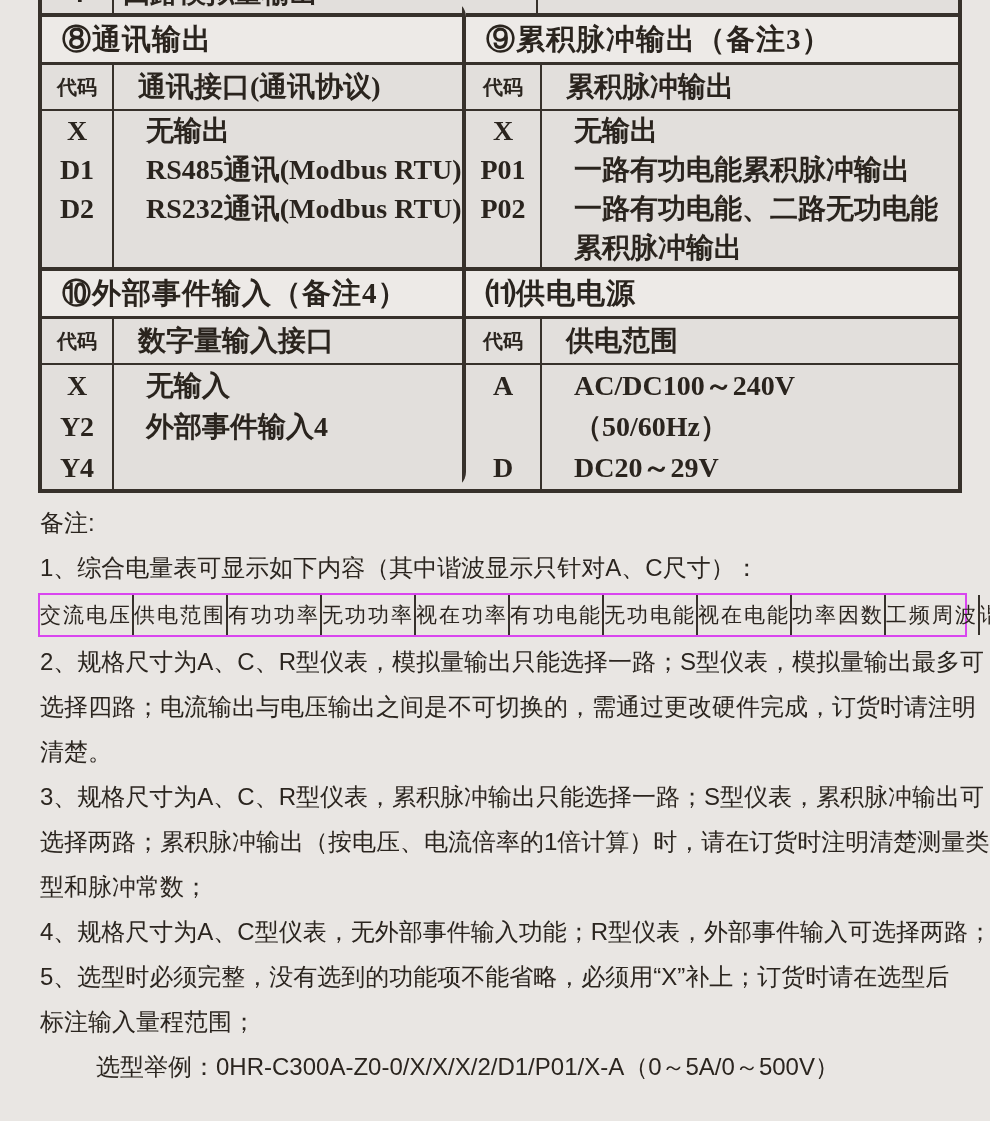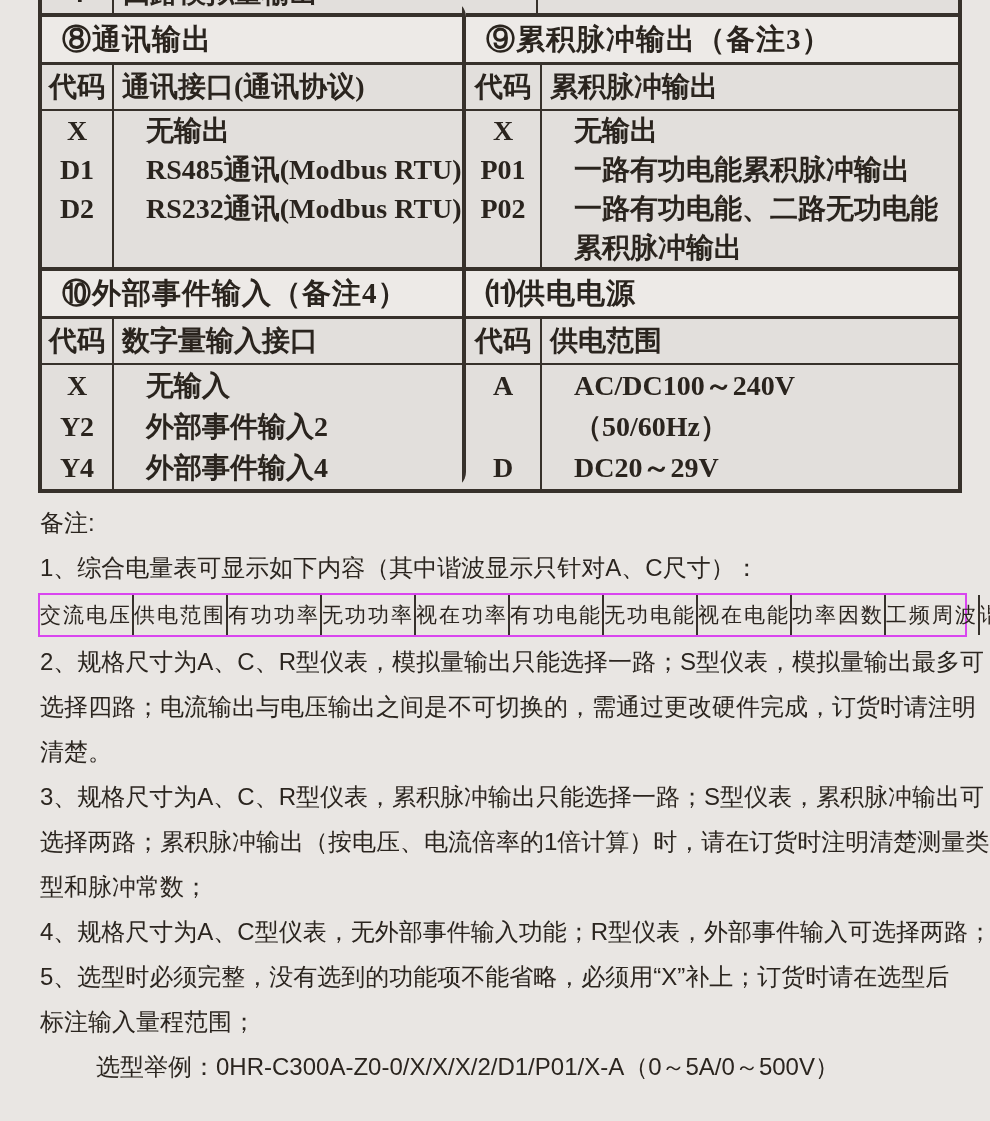--- a/index.html
+++ b/index.html
@@ -29,23 +29,23 @@
   .prow .clip{display:block;font-size:28px;line-height:40px;margin-top:-27px;font-weight:600;white-space:nowrap;}
 
   .band{
     height:45px;display:flex;align-items:center;
     background:#edeae7;border-bottom:3px solid #37312b;
     font-size:29px;font-weight:700;padding-left:20px;letter-spacing:1px;
     white-space:nowrap;
   }
   .hdr{display:flex;height:44px;border-bottom:2px solid #37312b;background:#e2dfdc;}
   .hdr .hcode{width:70px;border-right:2px solid #37312b;display:flex;align-items:center;justify-content:center;
-    font-size:28px;font-weight:600;}
+    font-size:20px;font-weight:600;}
   .half.right .hdr .hcode, .half.right .tbody .ccol{width:74px;}
-  .hdr .hlabel{flex:1;display:flex;align-items:center;padding-left:8px;font-size:28px;font-weight:600;white-space:nowrap;}
+  .hdr .hlabel{flex:1;display:flex;align-items:center;padding-left:24px;font-size:28px;font-weight:600;white-space:nowrap;}
 
   .tbody{display:flex;background:#e2dfdc;}
   .tbody .ccol{width:70px;border-right:2px solid #37312b;text-align:center;}
   .tbody .lcol{flex:1;padding-left:8px;margin-left:24px;}
   .tbody .ln{white-space:nowrap;font-weight:600;}
   .body1{height:156px;border-bottom:4px solid #37312b;}
   .body1 .ln{height:39px;line-height:39px;font-size:28px;}
   .body2{height:124px;}
   .body2 .ln{height:41px;line-height:41px;font-size:28px;}
 
@@ -113,21 +113,20 @@
       </div>
 
       <div class="tbody body2">
         <div class="ccol">
           <div class="ln">X</div>
           <div class="ln">Y2</div>
           <div class="ln">Y4</div>
         </div>
         <div class="lcol">
           <div class="ln">无输入</div>
-          <div class="ln">外部事件输入2</div>
           <div class="ln">外部事件输入4</div>
         </div>
       </div>
     </div>
 
     <div class="half right">
 
       <div class="prow">
         <div class="pcode"></div>
         <div class="plabel"></div>

